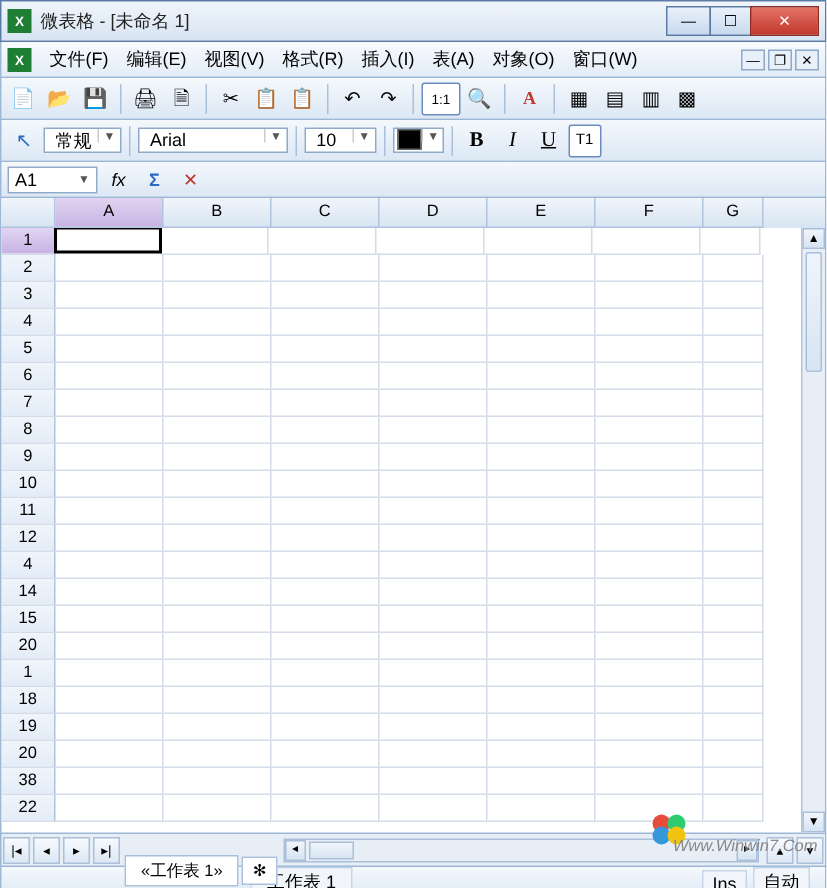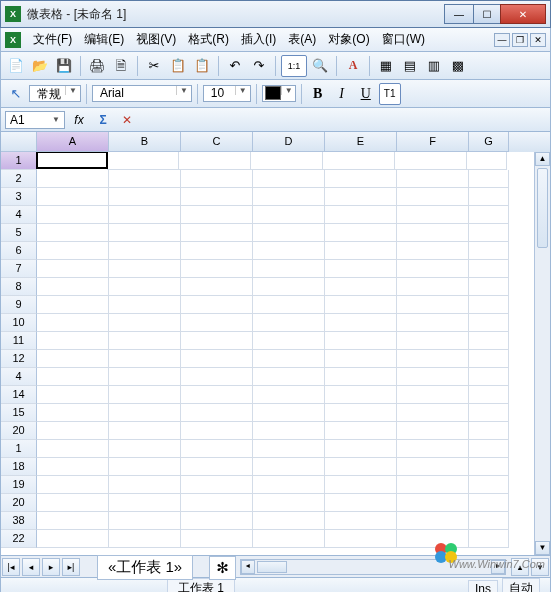--- a/index.html
+++ b/index.html
@@ -55,21 +55,21 @@
 .cellrow { display: flex; height: 18px; }
 .cell { width: 72px; height: 18px; border-right: 1px solid #d3dce8; border-bottom: 1px solid #d3dce8; }
 .cell.active { border: 2px solid #000; margin: -1px; z-index: 2; position: relative; }
 .vscroll-gutter { width: 16px; background: #e8eef6; border-left: 1px solid #b0c4de; position:relative;}
 .vscroll-gutter .sbtn { height: 14px; border: 1px solid #a9bfda; background: linear-gradient(#f0f5fb,#d7e4f2); font-size: 8px; text-align: center; line-height: 12px; cursor:pointer;}
 .vscroll-gutter .sthumb { height: 80px; margin: 2px; border: 1px solid #a9bfda; background: linear-gradient(#f0f5fb,#d7e4f2); border-radius: 2px; cursor:pointer;}
 
 
 .sheettabs { height: 22px; background: #e8eef6; border: 1px solid #9db7d6; border-top: none; display: flex; align-items: center; }
 .navbtn { width: 18px; height: 18px; border: 1px solid #a9bfda; background: linear-gradient(#f7fafd,#dce8f5); margin: 0 1px; font-size: 9px; display: flex; align-items: center; justify-content: center; cursor:pointer;}
-.sheettab { padding: 2px 10px; border: 1px solid #a9bfda; background: #fff; margin-left: 16px; font-size: 15px; cursor:pointer; position:relative; top:1px;}
+.sheettab { padding: 2px 10px; border: 1px solid #a9bfda; background: #fff; margin-left: 2px; font-size: 11px; cursor:pointer; position:relative; top:14px;}
 .sheettab.plus { padding: 2px 6px; }
 .hscroll { flex: 1; margin: 0 4px; height: 16px; background: #e8eef6; border: 1px solid #a9bfda; display: flex; align-items: center; }
 .hscroll .sbtn { width: 14px; height: 14px; border: 1px solid #a9bfda; background: linear-gradient(#f0f5fb,#d7e4f2); font-size: 8px; text-align: center; cursor:pointer;}
 .hscroll .sthumb { width: 30px; height: 12px; margin-left: 2px; border: 1px solid #a9bfda; background: linear-gradient(#f0f5fb,#d7e4f2); cursor:pointer;}
 
 
 .statusbar { height: 22px; background: linear-gradient(#f4f8fc,#dce8f5); border: 1px solid #9db7d6; border-top: none; display: flex; align-items: center; padding: 0 6px; }
 .status-seg { border: 1px solid #c7d5e8; padding: 1px 10px; background: #f2f6fb; margin-right: 4px; }
 .statusbar .filler { width: 160px; }
 .watermark { position: absolute; right: 6px; bottom: 22px; font-size: 13px; color: #777; font-style: italic; pointer-events:none;}

